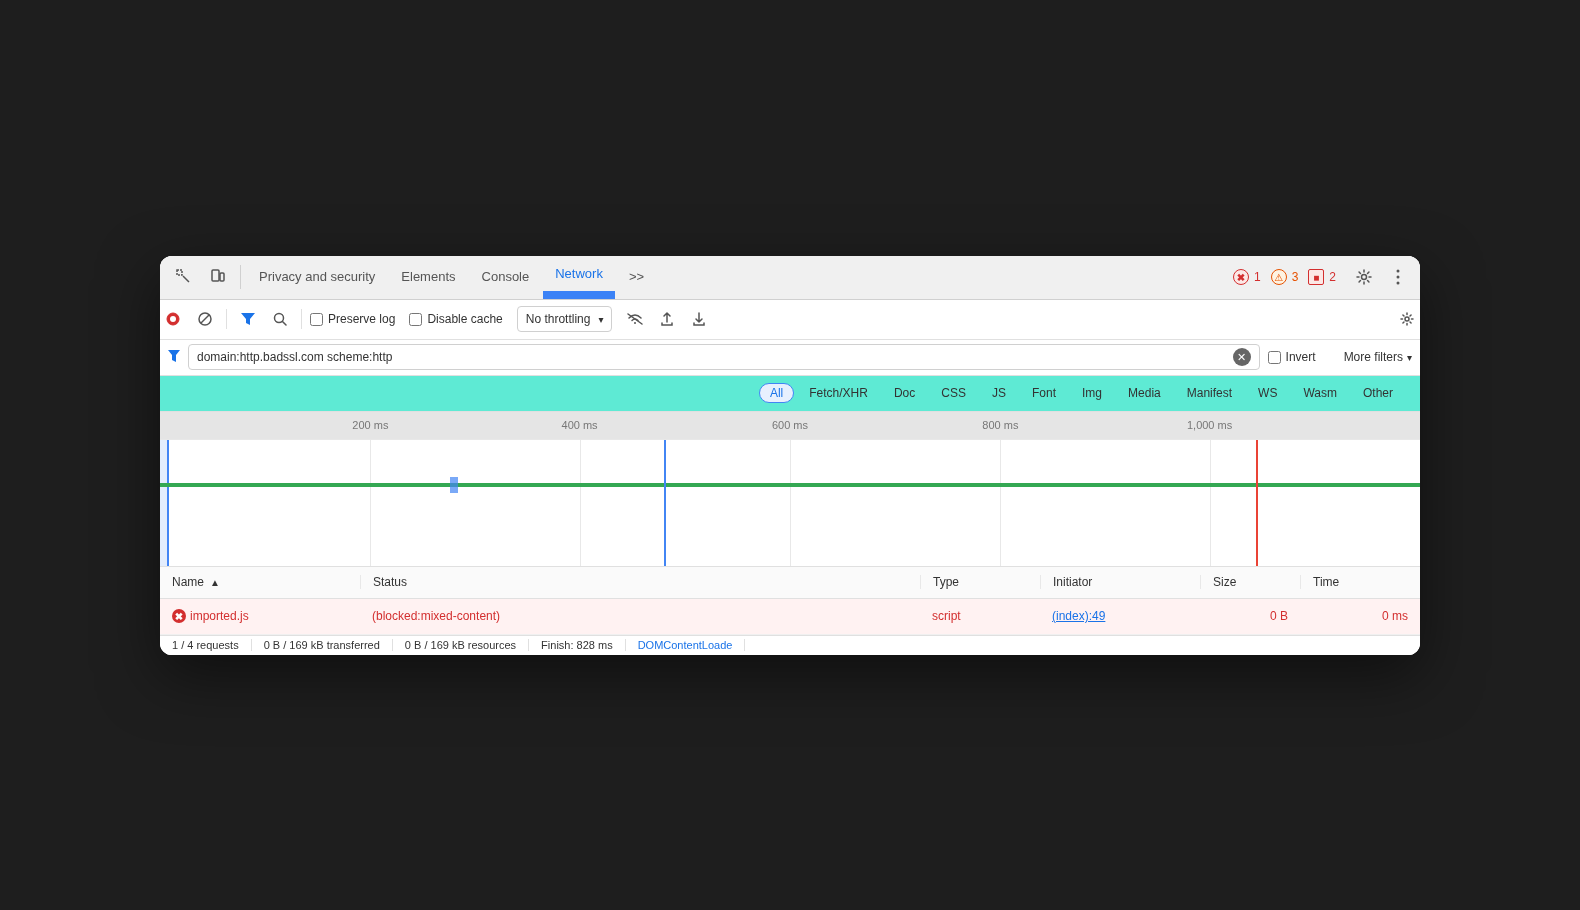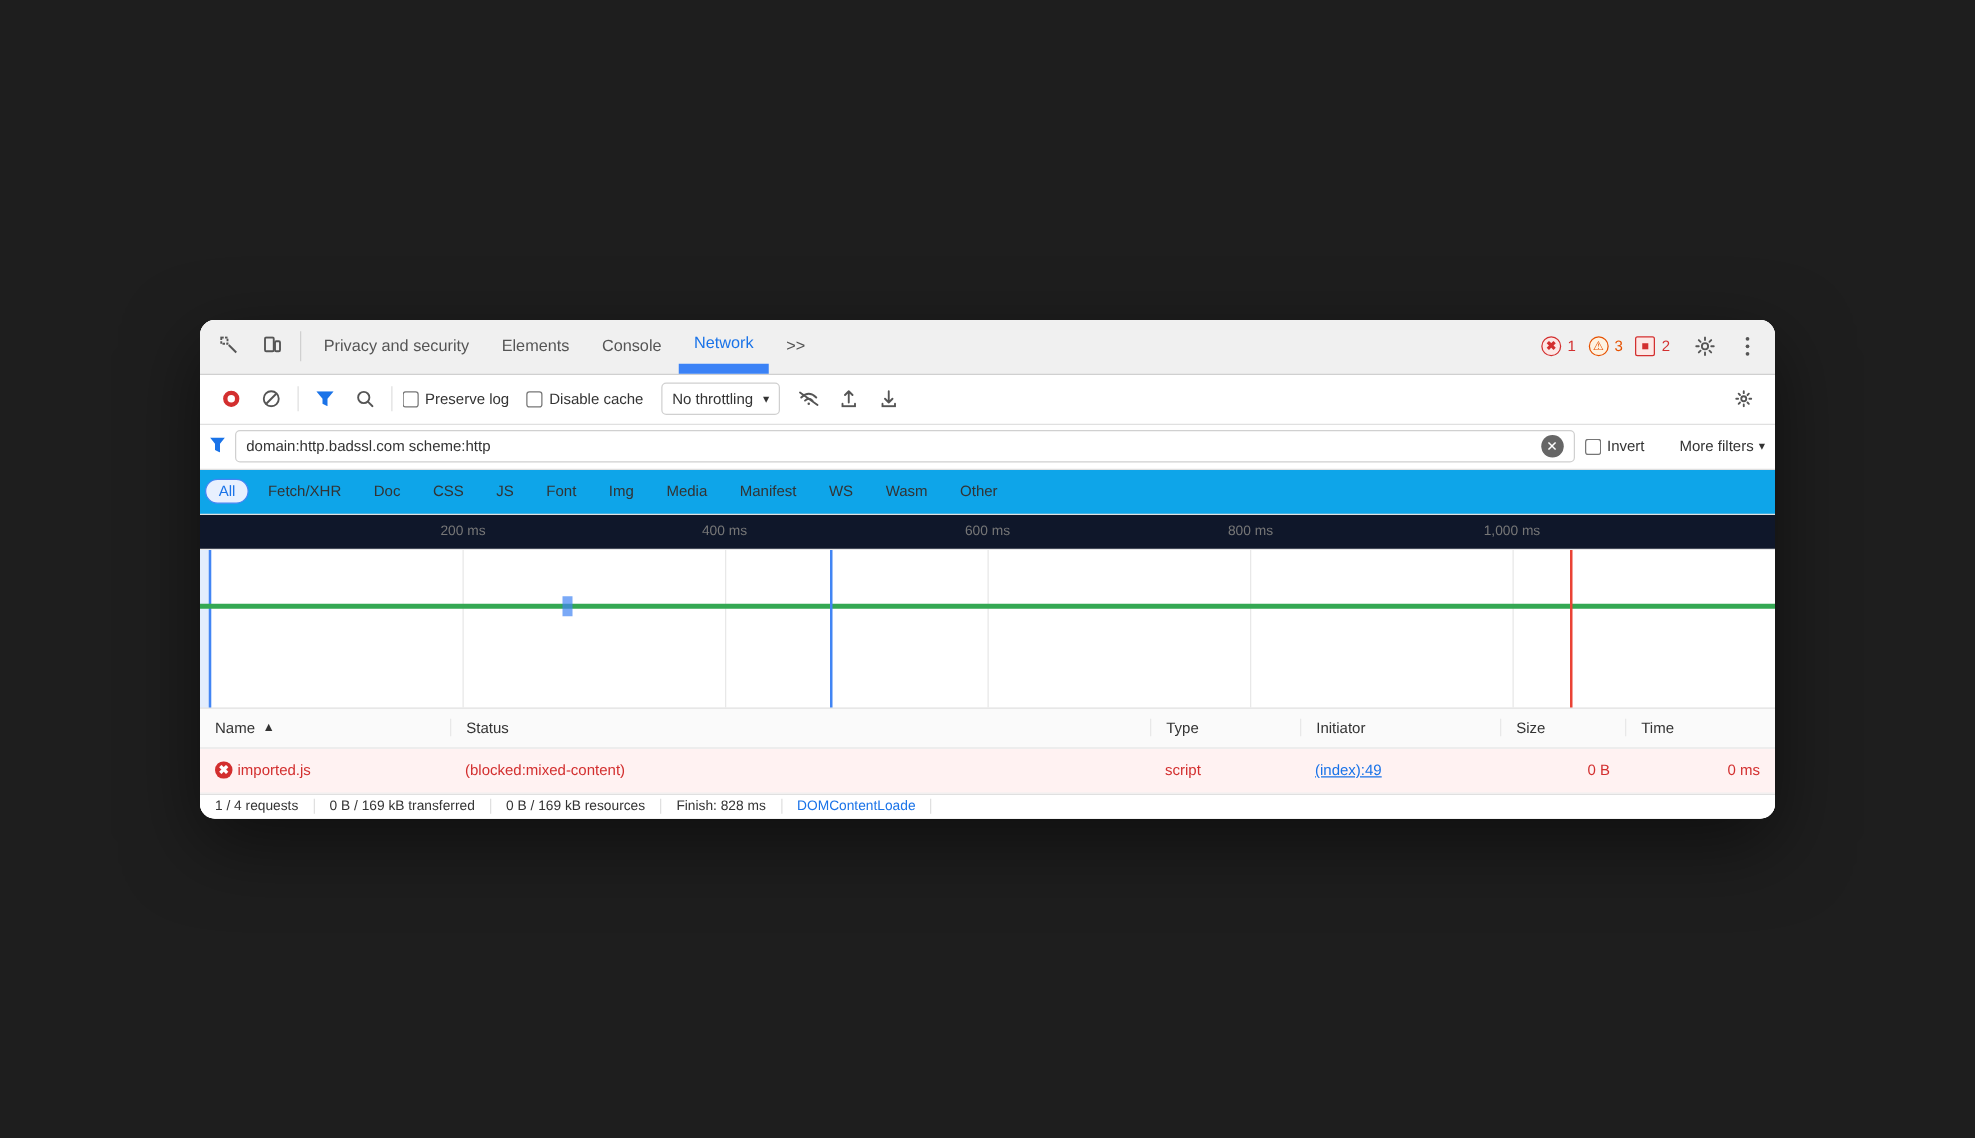--- a/index.html
+++ b/index.html
@@ -122,21 +122,21 @@
       font-size: 14px;
       border: none;
       background: transparent;
     }
     
     .network-toolbar {
       display: flex;
       align-items: center;
       height: 40px;
       border-bottom: 1px solid #e0e0e0;
-      padding: 0 12px;
+      padding: 0 0;
       gap: 6px;
       background: #fff;
     }
     .toolbar-btn {
       width: 26px;
       height: 26px;
       display: flex;
       align-items: center;
       justify-content: center;
       cursor: pointer;
@@ -236,24 +236,25 @@
       cursor: pointer;
       white-space: nowrap;
       padding-left: 20px;
     }
     
     .type-filter-bar {
       display: flex;
       align-items: center;
       height: 36px;
       border-bottom: 1px solid #e0e0e0;
-      padding: 0 4px;
+      padding: 0 16px;
       gap: 4px;
-      background: #0ea5e9;
+      background: #5eead4;
       flex-wrap: nowrap;
+      justify-content: flex-end;
     }
     .type-btn {
       padding: 2px 10px;
       border-radius: 12px;
       border: 1px solid transparent;
       font-size: 12px;
       color: #333;
       cursor: pointer;
       background: transparent;
       white-space: nowrap;
@@ -269,21 +270,21 @@
       background: #fff;
       border-bottom: 1px solid #e0e0e0;
       position: relative;
       overflow: hidden;
     }
     .timeline-ruler {
       height: 28px;
       border-bottom: 1px solid #e8e8e8;
       display: flex;
       align-items: center;
-      background: #0f172a;
+      background: #e5e5e5;
       position: relative;
     }
     .ruler-mark {
       position: absolute;
       font-size: 11px;
       color: #777;
       transform: translateX(-50%);
     }
     .timeline-content {
       position: relative;

